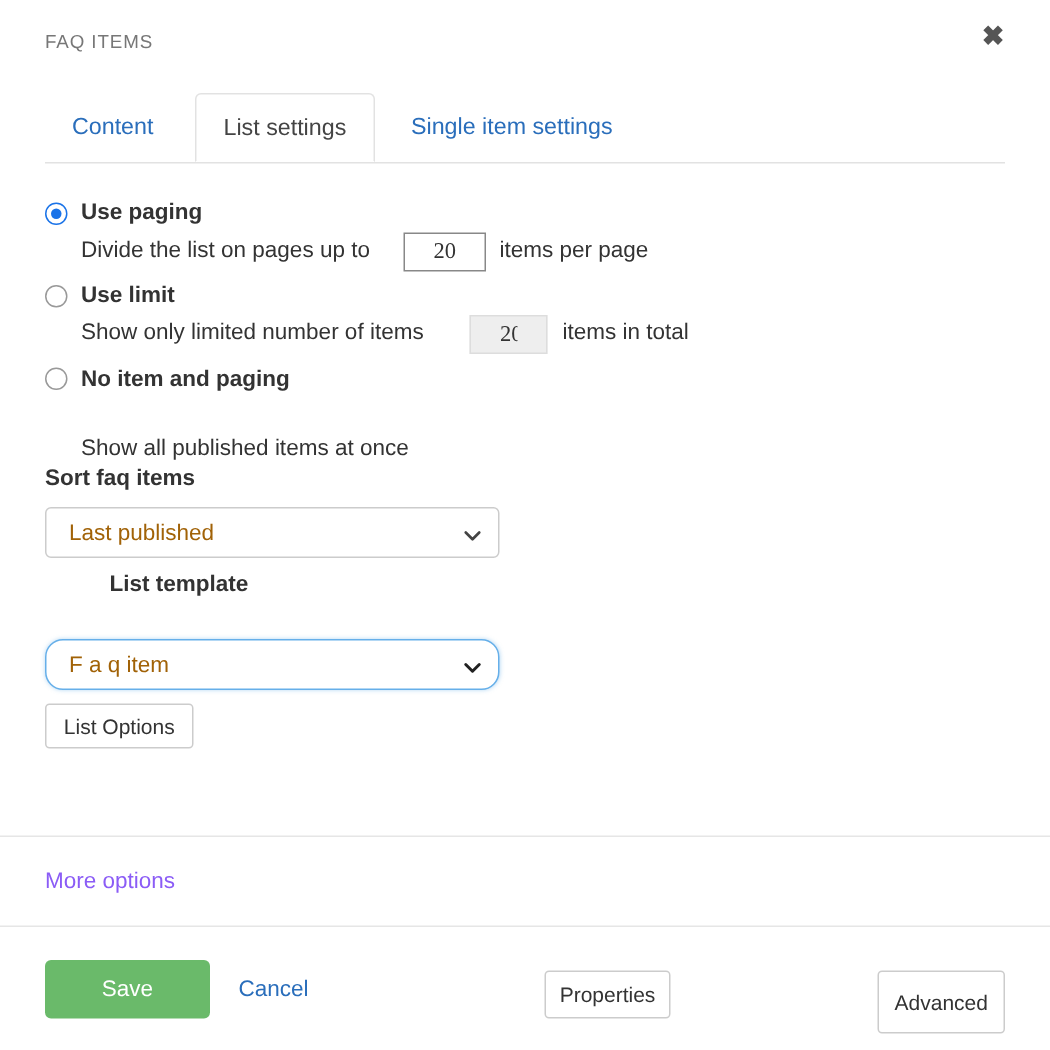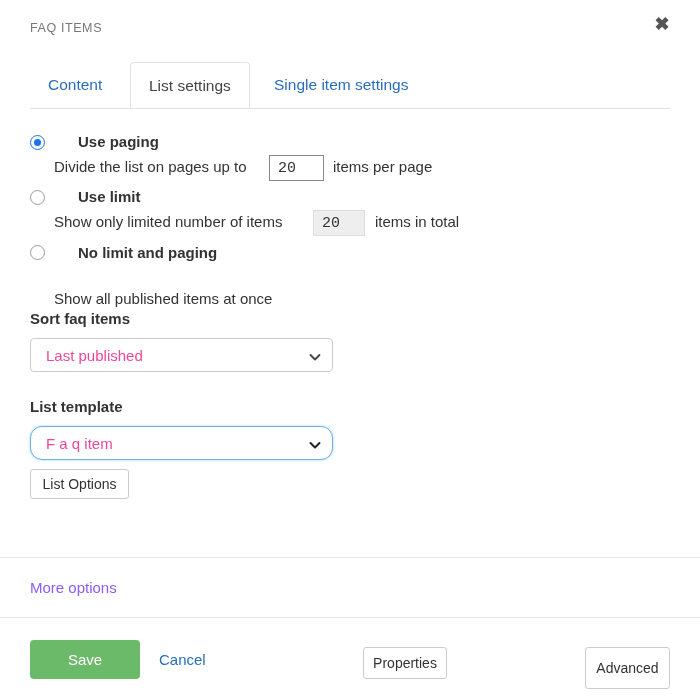--- a/index.html
+++ b/index.html
@@ -122,36 +122,35 @@
     border-radius: 50%;
     background: #1a73e8;
   }
 
   .opt-title {
     position: absolute;
     font-size: 15px;
     font-weight: bold;
     color: #333333;
     white-space: nowrap;
-    margin-left: 24px;
   }
   .opt-desc {
     position: absolute;
     font-size: 15px;
     color: #333333;
     white-space: nowrap;
   }
 
   .num-input {
     position: absolute;
     box-sizing: border-box;
     height: 26px;
     font-size: 15px;
-    font-family: Liberation Mono, monospace;
-    padding: 0 8px;
+    font-family: Liberation Serif, serif;
+    padding: 0 19px;
     color: #333333;
     outline: none;
   }
   .num-input-enabled {
     background: #ffffff;
     border: 1px solid #888888;
   }
   .num-input-disabled {
     background: #eeeeee;
     border: 1px solid #dddddd;
@@ -181,21 +180,21 @@
     border: 1px solid #66afe9;
     box-shadow: 0 0 3px rgba(102,175,233,0.5);
   }
   .select-value {
     position: absolute;
     left: 15px;
     top: 0;
     height: 34px;
     line-height: 34px;
     font-size: 15px;
-    color: #ec4899;
+    color: #a16207;
     white-space: nowrap;
   }
   .chevron {
     position: absolute;
     right: 13px;
     top: 12px;
     width: 10px;
     height: 10px;
   }
   .chevron svg { display: block; }
@@ -303,36 +302,36 @@
   <div class="option-group">
     <div class="radio radio-off" style="left:0px; top:81px;"></div>
     <div class="opt-title" style="left:24px; top:79px;">Use limit</div>
     <div class="opt-desc" style="left:24px; top:104px;">Show only limited number of items</div>
     <input class="num-input num-input-disabled" style="left: 283px; top: 101px; width: 52px;" disabled="" value="20">
     <div class="opt-desc" style="left:345px; top:104px;">items in total</div>
   </div>
 
   <div class="option-group">
     <div class="radio radio-off" style="left:0px; top:136px;"></div>
-    <div class="opt-title" style="left:24px; top:135px;">No limit and paging</div>
+    <div class="opt-title" style="left:24px; top:135px;">No item and paging</div>
     <div class="opt-desc" style="left:24px; top:157px;margin-top:24px;">Show all published items at once</div>
   </div>
 </div>
 
 <div class="field-label" style="top:310px;">Sort faq items</div>
 <div class="select-box" style="top:338px;">
   <span class="select-value">Last published</span>
   <span class="chevron">
     <svg width="12" height="12" viewBox="0 0 12 12">
       <path d="M1.5 4 L6 8.5 L10.5 4" fill="none" stroke="#444444" stroke-width="1.8" stroke-linecap="round" stroke-linejoin="round"></path>
     </svg>
   </span>
 </div>
 
-<div class="field-label" style="top:398px;">List template</div>
+<div class="field-label" style="top:381px;margin-left:43px;">List template</div>
 <div class="select-box focused" style="top:426px;border-radius:12px;">
   <span class="select-value">F a q item</span>
   <span class="chevron">
     <svg width="12" height="12" viewBox="0 0 12 12">
       <path d="M1.5 4 L6 8.5 L10.5 4" fill="none" stroke="#222222" stroke-width="2" stroke-linecap="round" stroke-linejoin="round"></path>
     </svg>
   </span>
 </div>
 
 <button class="plain-btn" id="btn-list-options">List Options</button>

